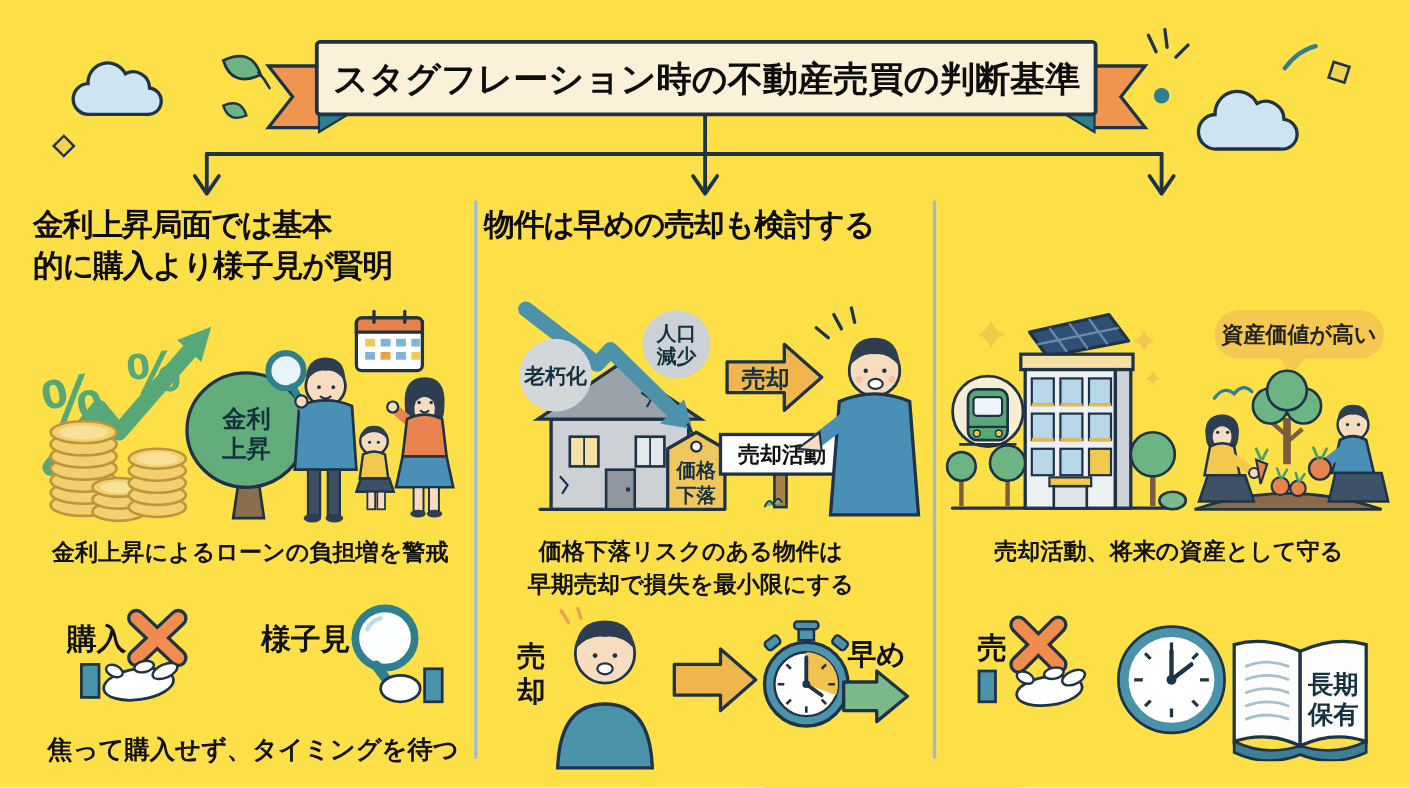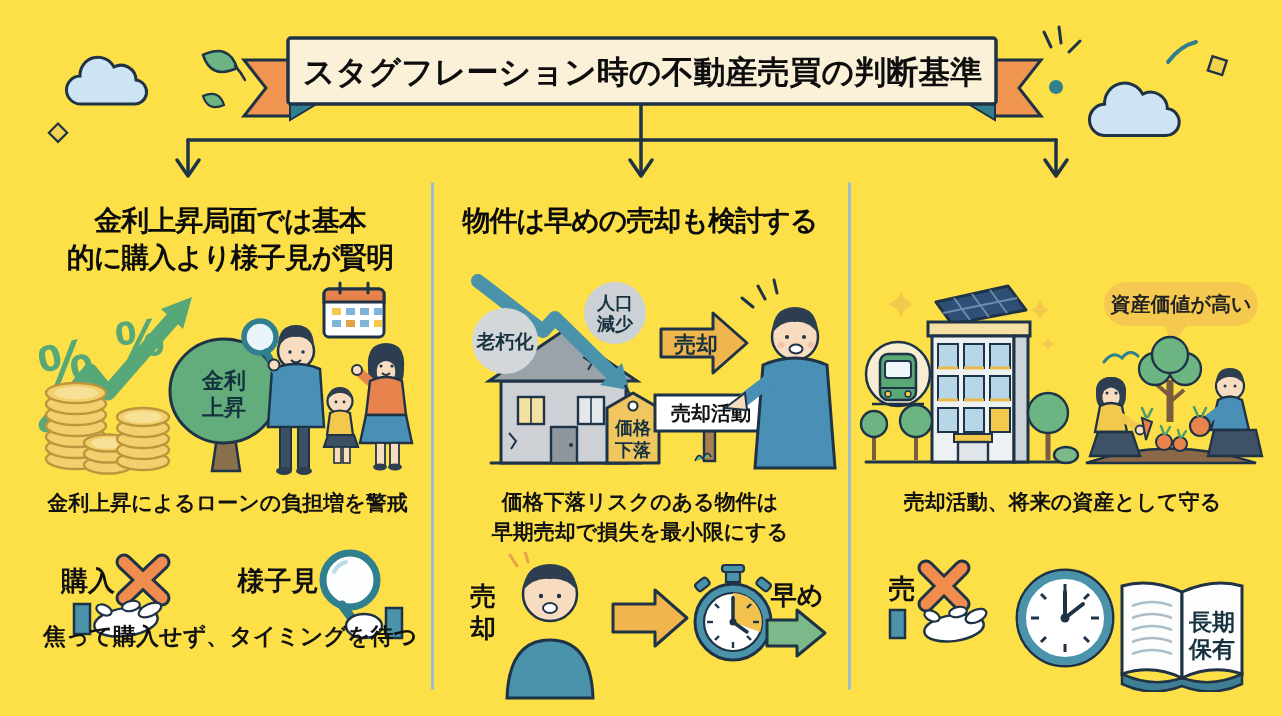--- a/index.html
+++ b/index.html
@@ -10,22 +10,22 @@
     color:#111;
   }
   .abs{position:absolute;}
   svg text{font-family:"Liberation Sans","DejaVu Sans",sans-serif;}
   .banner-text{
     position:absolute;left:240px;top:44px;width:805px;height:58px;
     display:flex;align-items:center;justify-content:center;
     font-size:32px;font-weight:bold;letter-spacing:0px;color:#0d0d0d;
   }
   .heading{
-    position:absolute;text-align:center;font-size:28px;font-weight:bold;
-    line-height:37px;color:#0c0c0c;letter-spacing:-1px;margin-top:16px;
+    position:absolute;text-align:left;font-size:28px;font-weight:bold;
+    line-height:37px;color:#0c0c0c;letter-spacing:-1px;
   }
   .cap{
     position:absolute;text-align:center;font-size:21px;font-weight:bold;
     line-height:30px;color:#111;
   }
   .footnote{
     position:absolute;text-align:center;font-size:23px;font-weight:bold;color:#111;
   }
   .vlabel{
     position:absolute;width:30px;font-size:26px;font-weight:bold;line-height:32px;
@@ -221,21 +221,21 @@
       <text x="248" y="42" font-size="27" font-weight="bold" text-anchor="middle" fill="#111">様子見</text>
       <g>
         <circle cx="320" cy="32" r="27" fill="#fdfefe" stroke="#2f7f8f" stroke-width="7"></circle>
         <path d="M304,24 a18,18 0 0 1 12,-10" fill="none" stroke="#b9dce8" stroke-width="4" stroke-linecap="round"></path>
         <line x1="312" y1="57" x2="326" y2="76" stroke="#2f7f8f" stroke-width="9" stroke-linecap="round"></line>
         <ellipse cx="334" cy="78" rx="18" ry="12" fill="#ffffff" stroke="#1f3347" stroke-width="2.5"></ellipse>
         <rect x="356" y="60" width="16" height="30" fill="#4a93ab" stroke="#1f3347" stroke-width="2.5"></rect>
       </g>
     </svg>
 
-    <div class="footnote" style="left:25px;top:621px;width:410px;">焦って購入せず、タイミングを待つ</div>
+    <div class="footnote" style="left:25px;top:666px;width:410px;">焦って購入せず、タイミングを待つ</div>
   </div>
 
   <div>
     <div class="heading" style="left:440px;top:186px;width:400px;">
       <div>物件は早めの売却も検討する</div>
     </div>
 
     <svg class="abs" style="left:443px;top:273px;" width="395" height="210" viewBox="0 0 395 210">
 
       <g>
@@ -300,21 +300,21 @@
           <circle cx="361" cy="64" r="2" fill="#1f3347"></circle>
         <ellipse cx="353" cy="76" rx="6.5" ry="4.5" fill="#ffffff" stroke="#1f3347" stroke-width="2"></ellipse>
         <circle cx="338" cy="72" r="3.2" fill="#f6c2a8"></circle>
           <circle cx="368" cy="72" r="3.2" fill="#f6c2a8"></circle>
         <path d="M320,92 q32,-14 64,0 l8,103 h-80 z" fill="#4a8fb5" stroke="#1f3347" stroke-width="3"></path>
         <line x1="328" y1="106" x2="302" y2="126" stroke="#4a8fb5" stroke-width="13" stroke-linecap="round"></line>
         <polygon points="302,120 282,135 304,137" fill="#f8dcc0" stroke="#1f3347" stroke-width="2"></polygon>
       </g>
     </svg>
 
-    <div class="cap" style="left:440px;top:487px;width:400px;">
+    <div class="cap" style="left:428px;top:487px;width:400px;">
       <div>価格下落リスクのある物件は</div>
       <div>早期売却で損失を最小限にする</div>
     </div>
 
     <svg class="abs" style="left:445px;top:552px;" width="395" height="150" viewBox="0 0 395 150">
 
       <g>
         <g stroke="#e8a14b" stroke-width="3" stroke-linecap="round">
           <line x1="72" y1="14" x2="65" y2="3"></line>
             <line x1="83" y1="10" x2="80" y2="0"></line>

